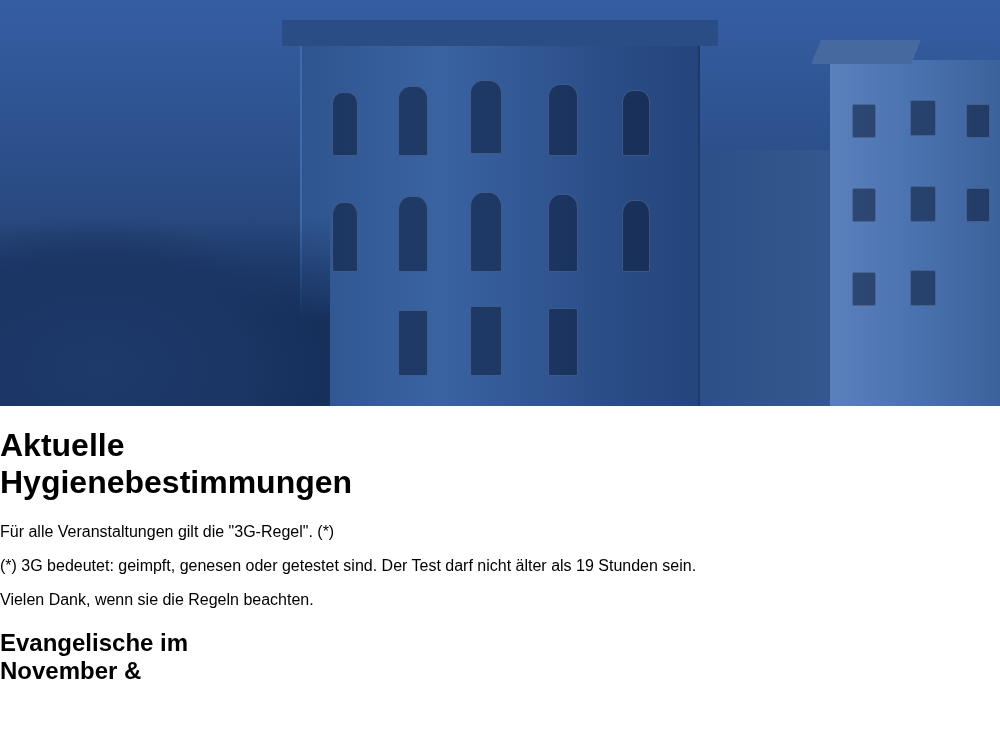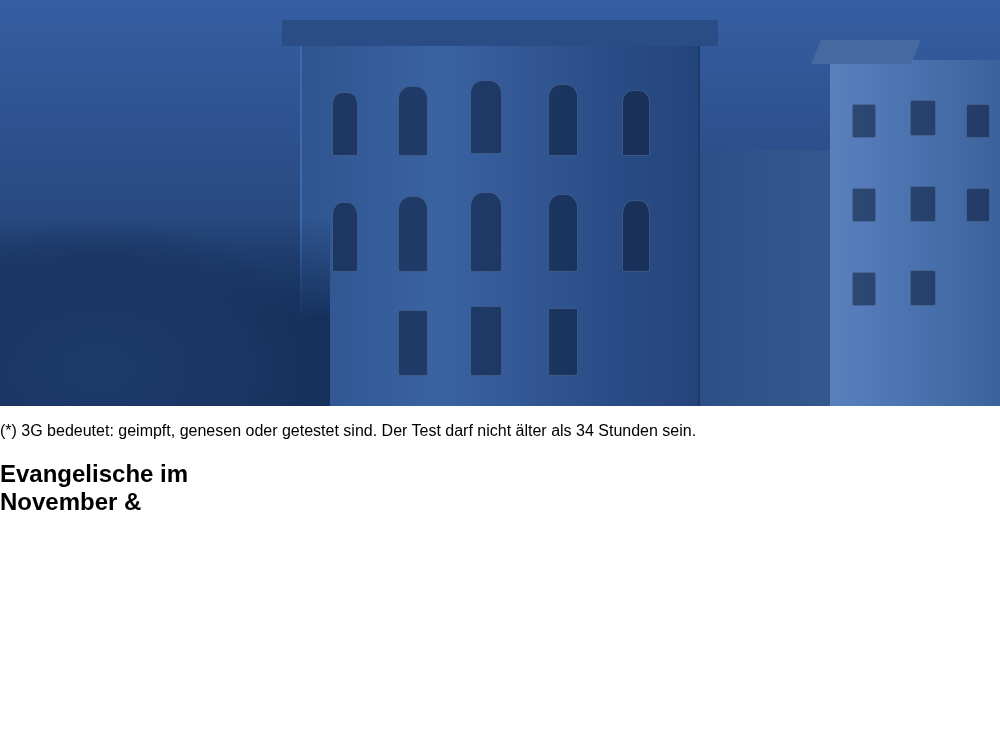--- a/index.html
+++ b/index.html
@@ -289,21 +289,27 @@
   <div class="hero-title">
     <div>Sucht den HERRN,</div>
     <div>so werdet ihr Leben!</div>
   </div>
   <div class="hero-ref">Amos 5,6</div>
 </div>
 
 <div class="main">
 
   <div class="col-left">
-    <p class="body-p">(*) 3G bedeutet: geimpft, genesen oder getestet sind. Der Test darf nicht älter als 34 Stunden sein.</p>
+    <h1 class="h1">
+      <span>Aktuelle</span><br>
+      <span>Hygienebestimmungen</span>
+    </h1>
+    <p class="body-p">Für alle Veranstaltungen gilt die "3G-Regel". (*)</p>
+    <p class="body-p">(*) 3G bedeutet: geimpft, genesen oder getestet sind. Der Test darf nicht älter als 19 Stunden sein.</p>
+    <p class="body-p">Vielen Dank, wenn sie die Regeln beachten.</p>
   </div>
 
   <div class="col-mid">
     <h2 class="h2">
       <span>Evangelische im</span><br>
       <span>November &amp;</span><br>
       
     </h2>
 
   </div>

